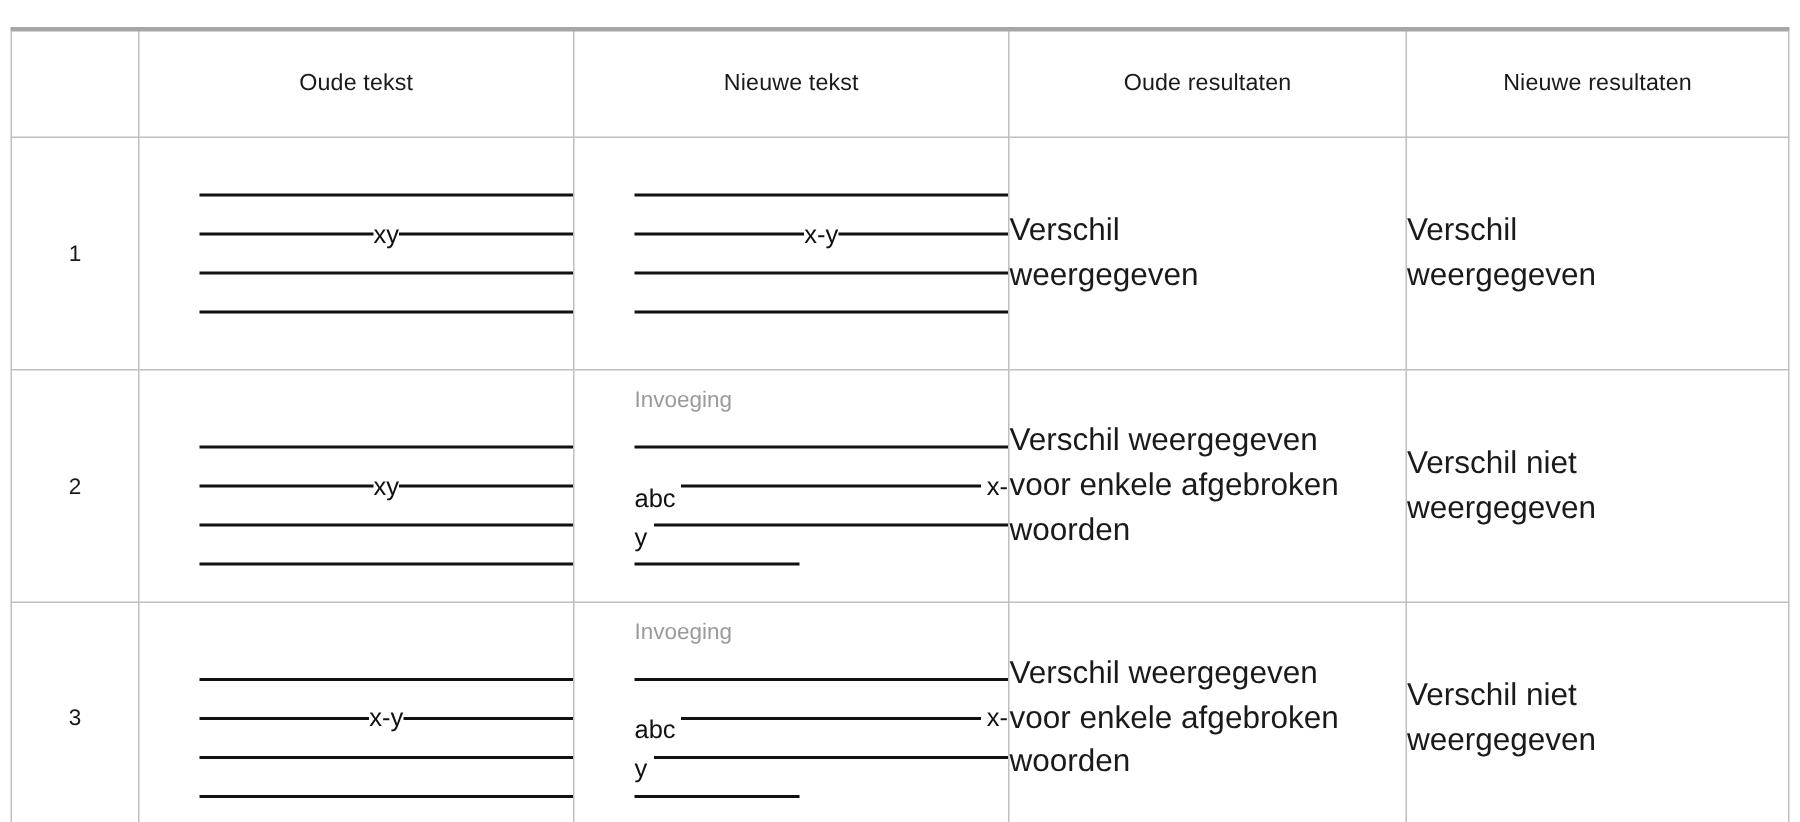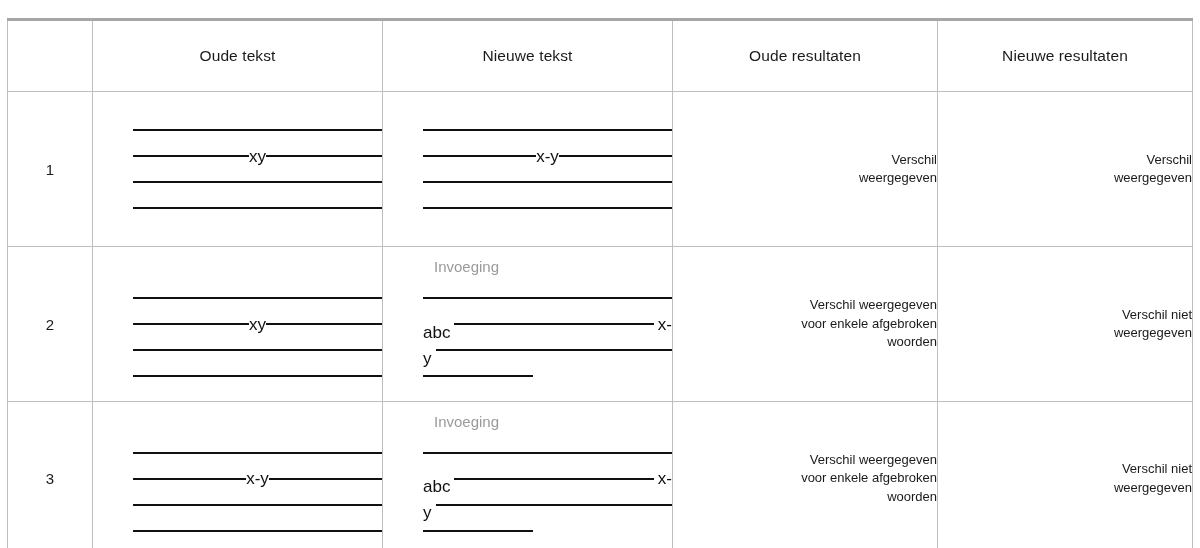--- a/index.html
+++ b/index.html
@@ -68,40 +68,39 @@
 
   tr.data-row { height: 155px; }
 
   .row-number {
     text-align: center;
     font-size: 15px;
     color: #1a1a1a;
   }
 
   .result-cell {
-    text-align: right;
-    font-size: 13px;
+    text-align: left;
+    font-size: 21px;
     line-height: 1.42;
     color: #1a1a1a;
     padding: 0 18px;
   }
 
   
   .doc-block {
     padding: 0 0 0 40px;
     box-sizing: border-box;
   }
 
   .ins-label {
     font-size: 15px;
     color: #9a9a9a;
     line-height: 1;
     margin-bottom: 9px;
     height: 17px;
-    margin-left: 11px;
   }
   .ins-spacer {
     height: 26px;
   }
 
   
   .doc-line {
     display: flex;
     align-items: center;
     height: 26px;

